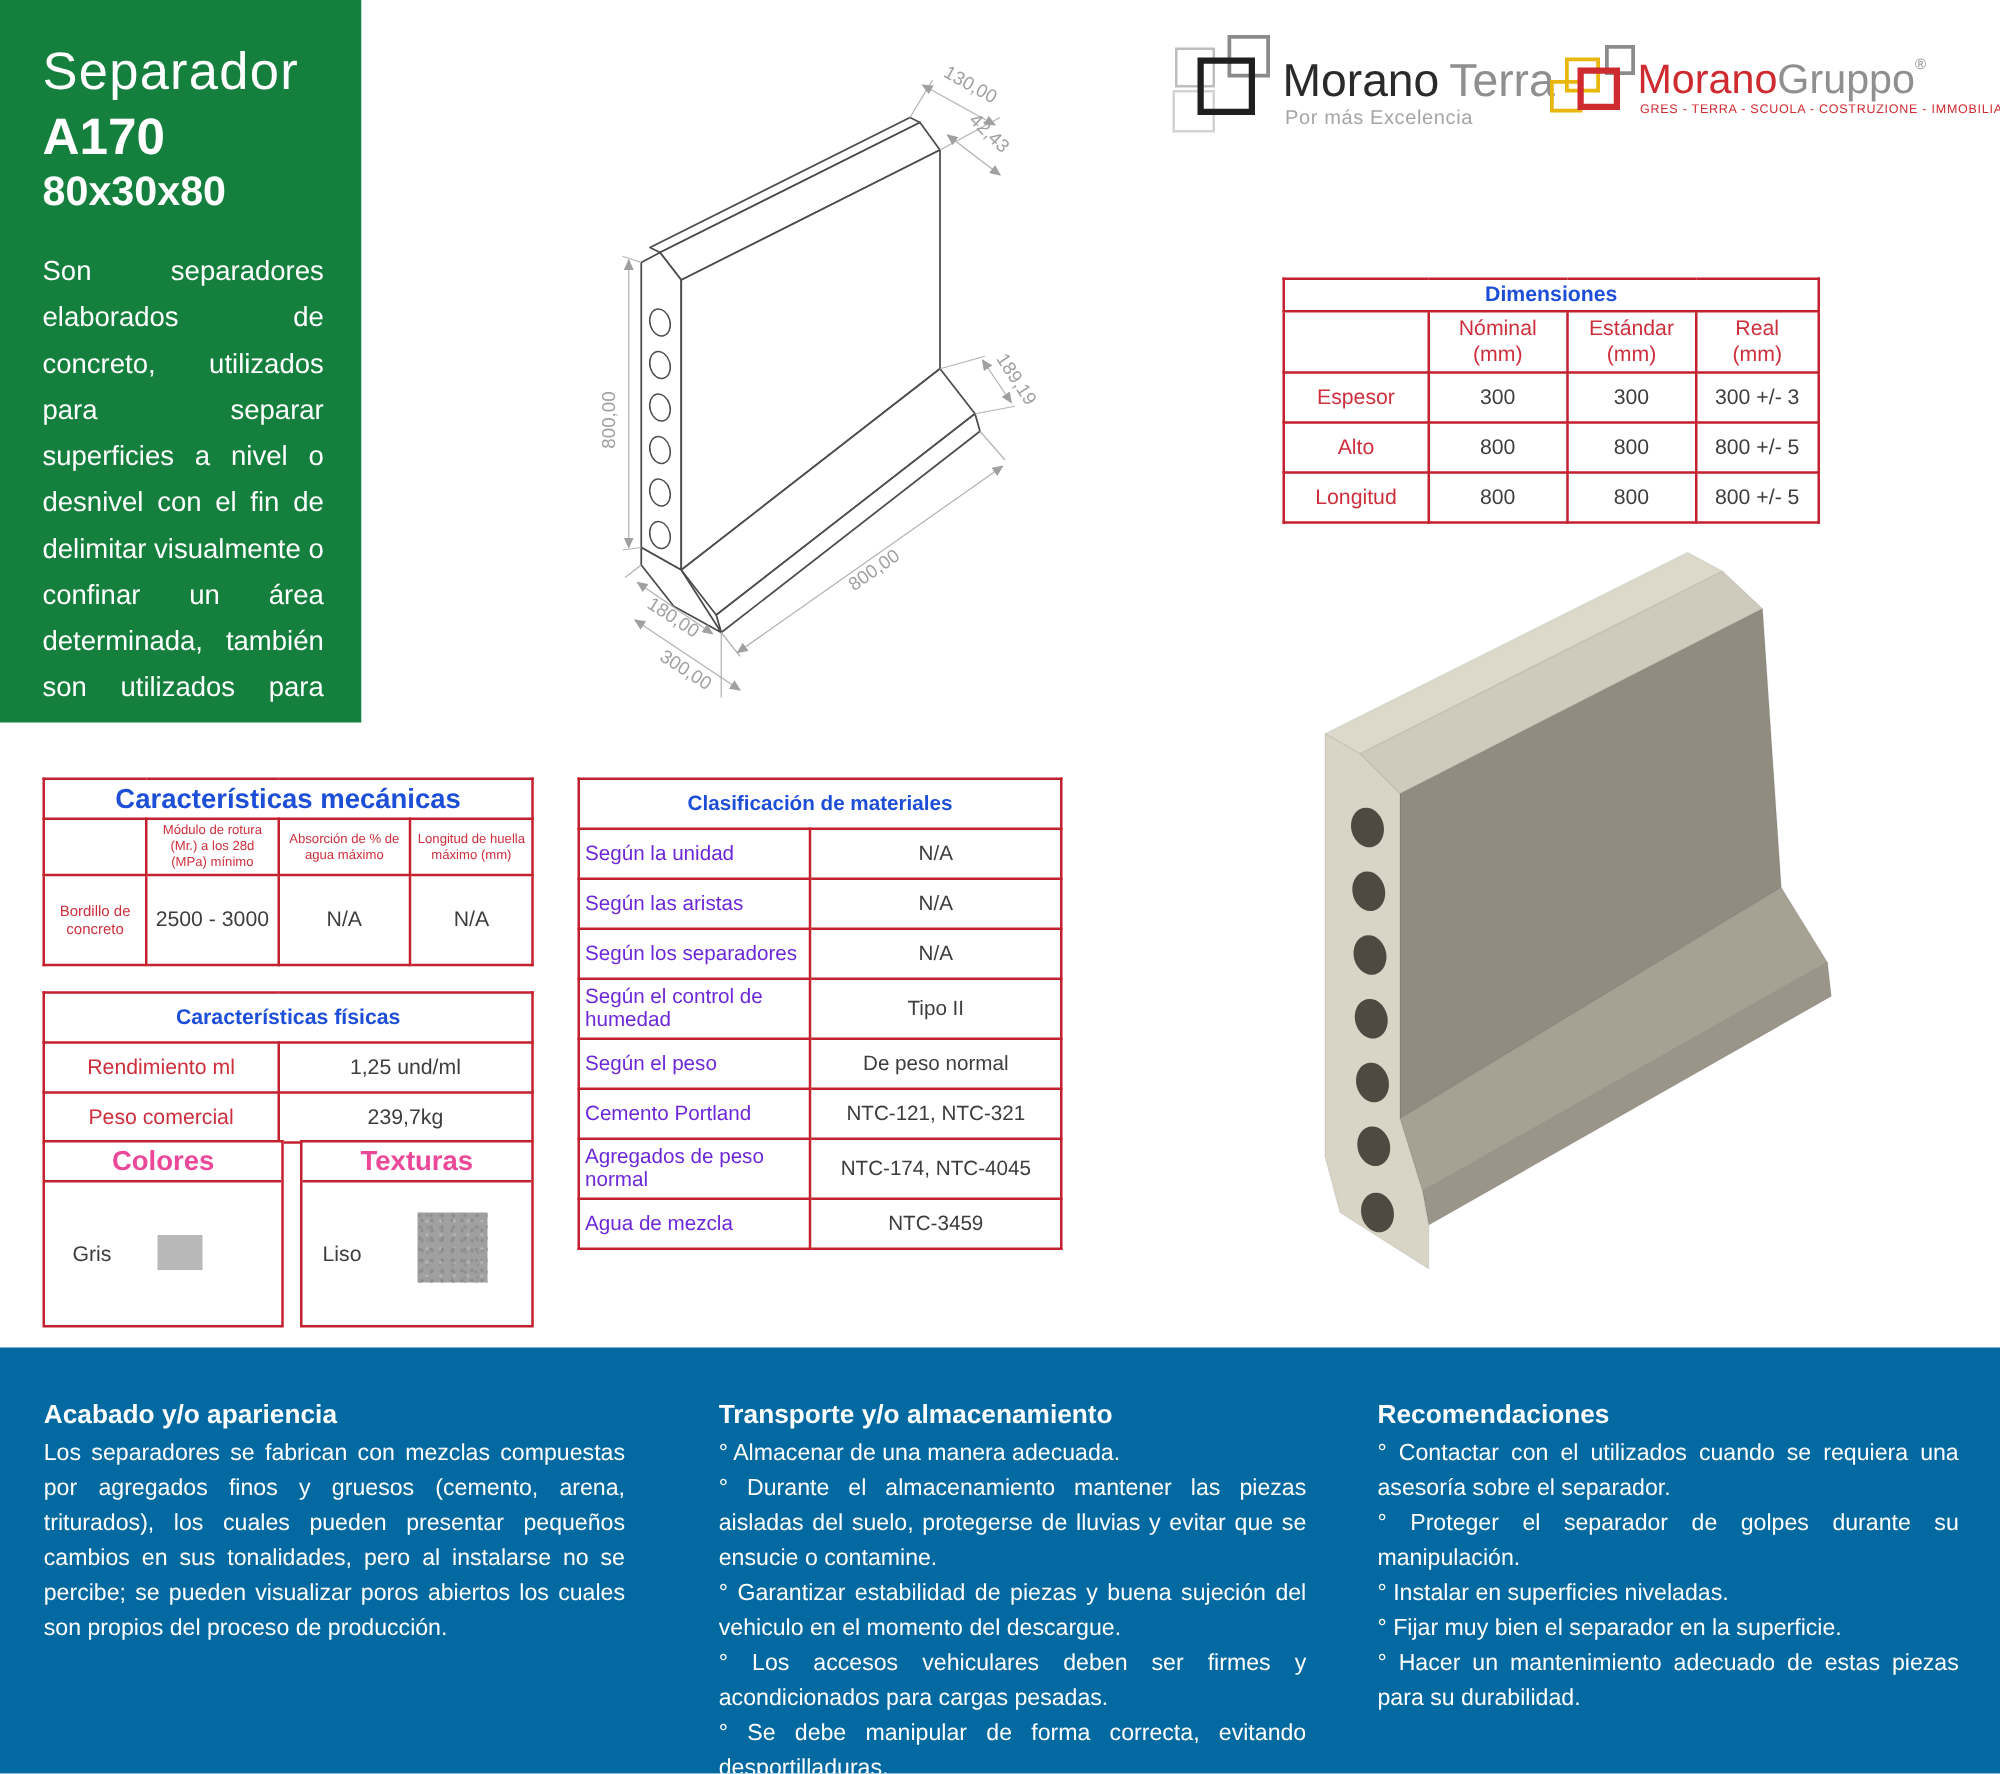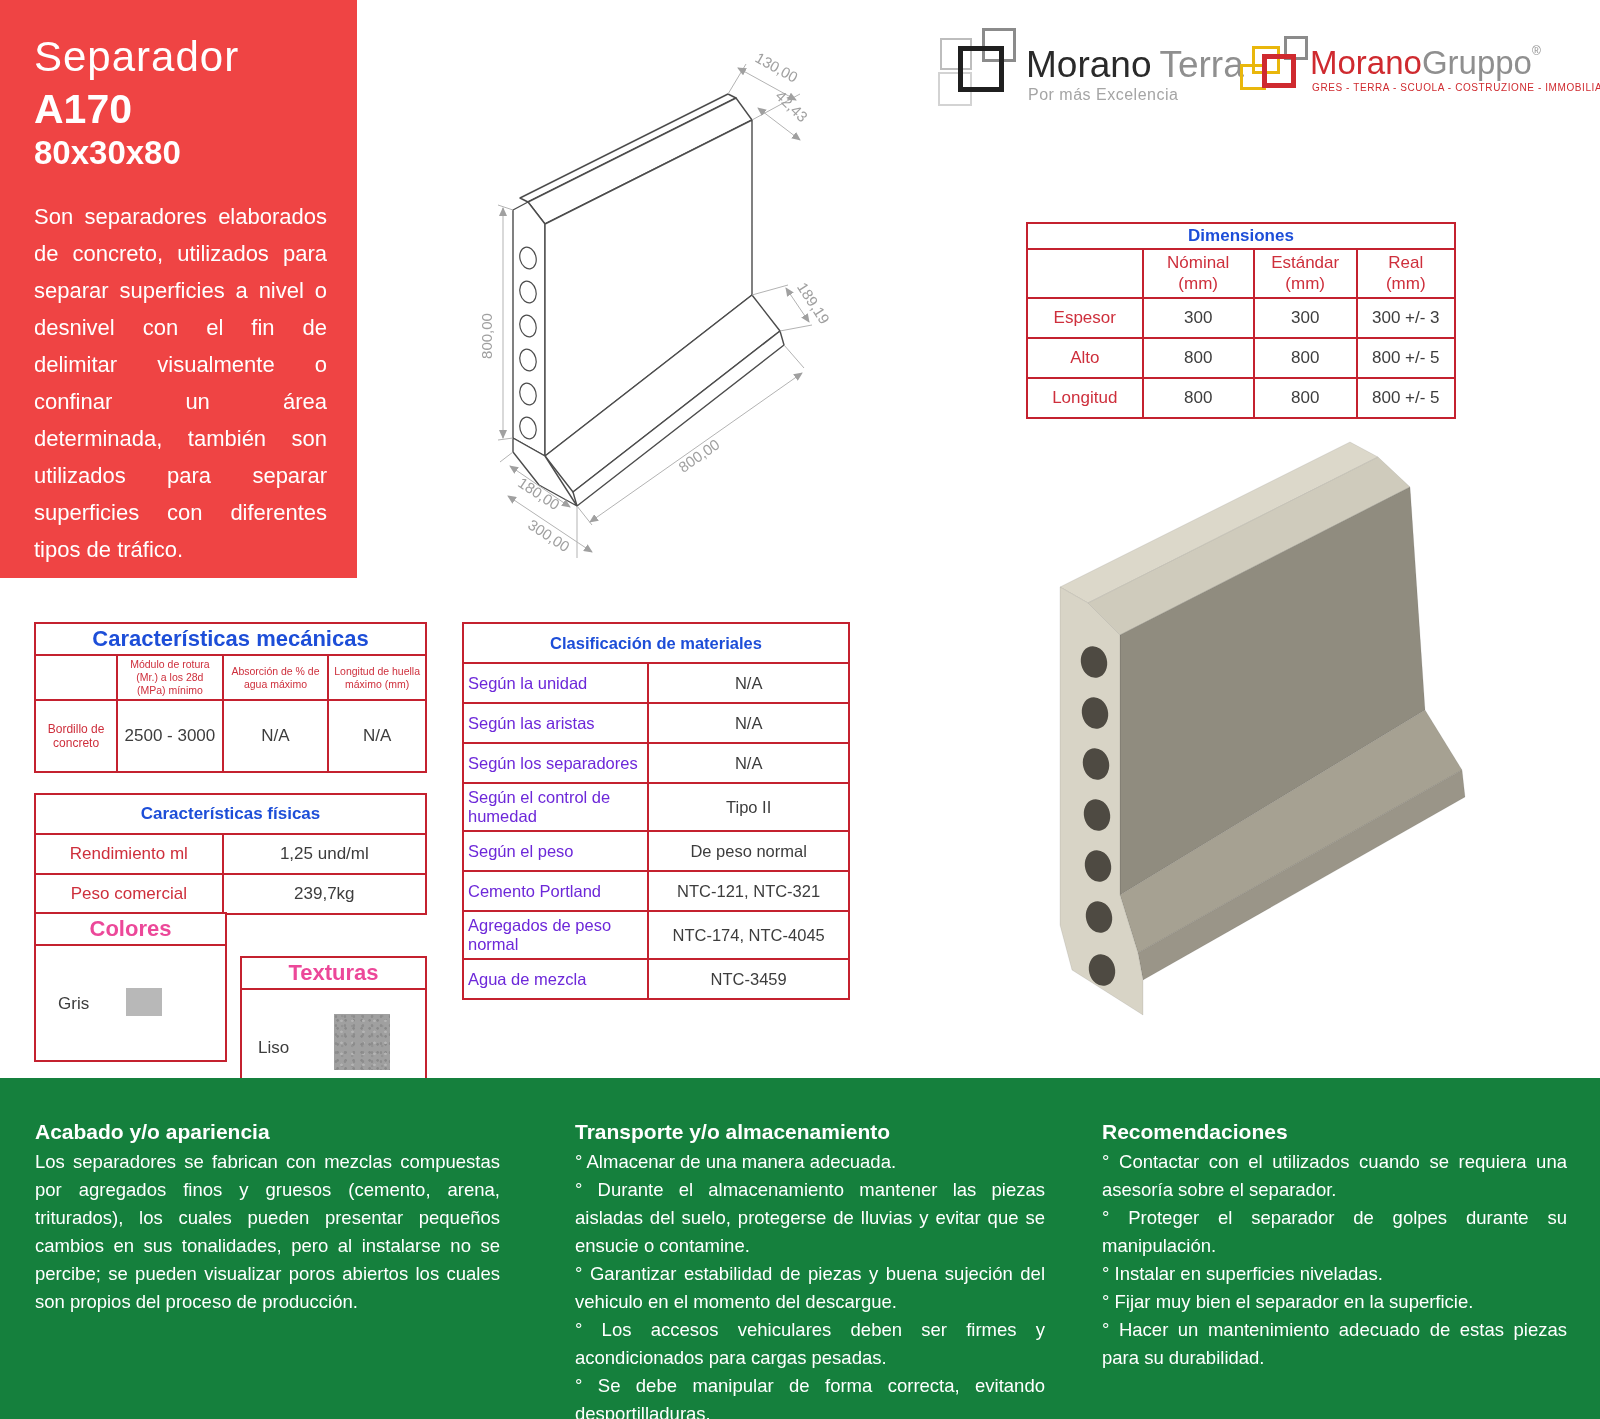--- a/index.html
+++ b/index.html
@@ -1,20 +1,20 @@
 <!DOCTYPE html>
 <html><head>
 <meta charset="utf-8">
 <style>
   html,body{margin:0;padding:0;background:#ffffff;}
   body{font-family:"Liberation Sans", sans-serif; color:#3d3d3d;}
   #page{position:relative;width:1600px;height:1419px;background:#fff;overflow:hidden;}
 
   
-  .red-block{position:absolute;left:0;top:0;width:357px;height:578px;background:#ef4444;color:#fff;
+  .red-block{position:absolute;left:0;top:0;width:289px;height:578px;background:#15803d;color:#fff;
     padding:34px 30px 0 34px;box-sizing:border-box;}
   .red-block .t1{font-size:42px;font-weight:400;letter-spacing:1px;line-height:1.1;}
   .red-block .t2{font-size:41px;font-weight:700;line-height:1.15;margin-top:6px;}
   .red-block .t3{font-size:33px;font-weight:700;line-height:1.1;margin-top:2px;}
   .red-block .desc{margin-top:26px;font-size:22px;line-height:37px;text-align:justify;font-weight:300;}
 
   
   .logo{position:absolute;}
   .sq{position:absolute;box-sizing:border-box;background:transparent;}
   #logo-terra{left:928px;top:22px;width:300px;height:92px;}
@@ -65,35 +65,35 @@
   #clasif-table{left:462px;top:622px;width:388px;}
   #clasif-table td{font-size:16.5px;height:34px;line-height:1.15;}
   #clasif-table td.tall{height:42px;}
 
   
   .mini-box{position:absolute;border:2px solid #c4212f;background:#fff;box-sizing:border-box;}
   .mini-box .bar{border-bottom:2px solid #c4212f;height:30px;display:flex;align-items:center;justify-content:center;
      color:#ec4899;font-weight:700;font-size:22px;}
   .mini-box .content{position:relative;height:130px;text-decoration:underline;}
   #colores-box{left:34px;top:912px;width:193px;height:150px;}
-  #texturas-box{left:240px;top:912px;width:187px;height:150px;margin-top:44px;}
+  #texturas-box{left:240px;top:912px;width:187px;height:150px;}
   .swatch-label{position:absolute;font-size:17px;color:#3d3d3d;}
   #colores-box .swatch-label{left:22px;top:48px;}
   #colores-box .swatch{position:absolute;left:90px;top:42px;width:36px;height:28px;background:#b8b8b8;}
   #texturas-box .swatch-label{left:16px;top:48px;}
   #texturas-box .swatch{position:absolute;left:92px;top:24px;width:56px;height:56px;background:#a0a0a0;
      background-image:
        radial-gradient(circle at 22% 28%, #8d8d8d 1px, transparent 1.6px),
        radial-gradient(circle at 68% 62%, #b4b4b4 1px, transparent 1.6px),
        radial-gradient(circle at 45% 80%, #8a8a8a 1px, transparent 1.6px),
        radial-gradient(circle at 82% 20%, #949494 1px, transparent 1.6px);
      background-size:9px 9px,11px 11px,8px 8px,10px 10px;}
 
   
-  #footer{position:absolute;left:0;top:1078px;width:1600px;height:341px;background:#15803d;color:#fff;}
+  #footer{position:absolute;left:0;top:1078px;width:1600px;height:341px;background:#0369a1;color:#fff;}
   .fcol{position:absolute;top:42px;}
   .fcol h3{margin:0 0 4px 0;font-size:21px;font-weight:700;}
   .fcol .body, .fcol .item{font-size:18.5px;line-height:28px;text-align:justify;font-weight:300;}
   #fcol1{left:35px;width:465px;}
   #fcol2{left:575px;width:470px;}
   #fcol3{left:1102px;width:465px;}
 
   
   #drawing-svg{position:absolute;left:440px;top:48px;}
   #render-svg{position:absolute;left:1010px;top:425px;}

